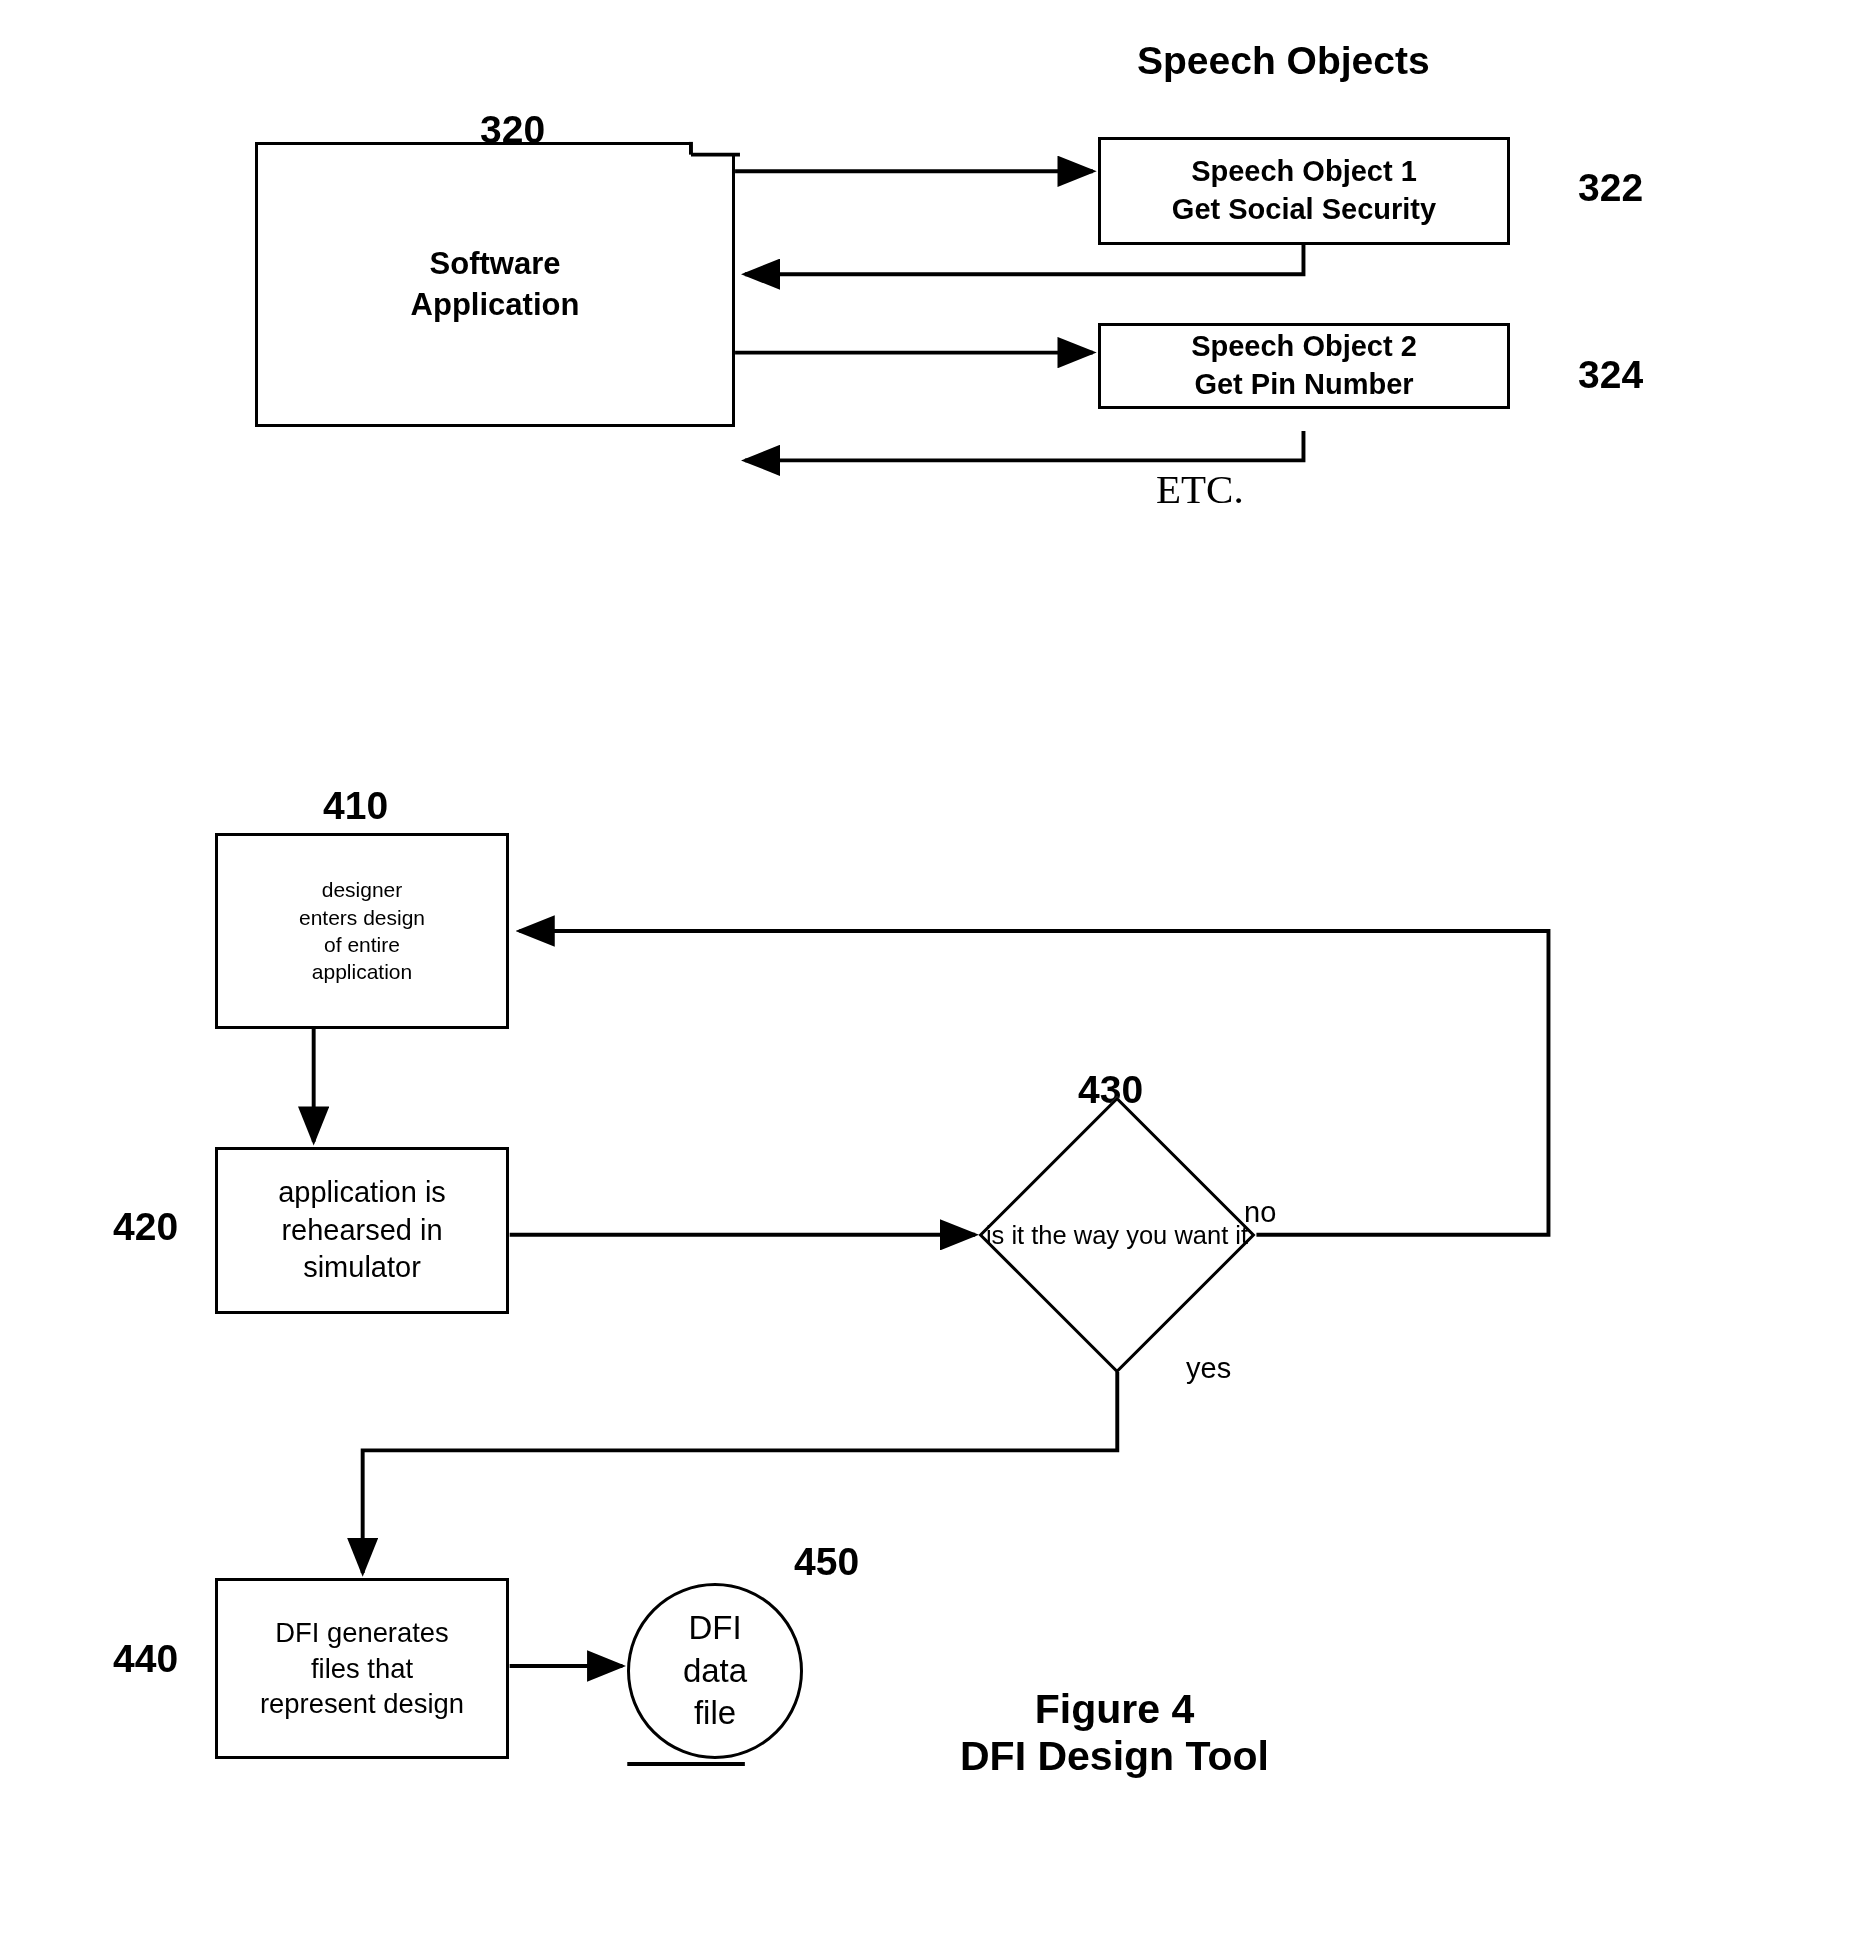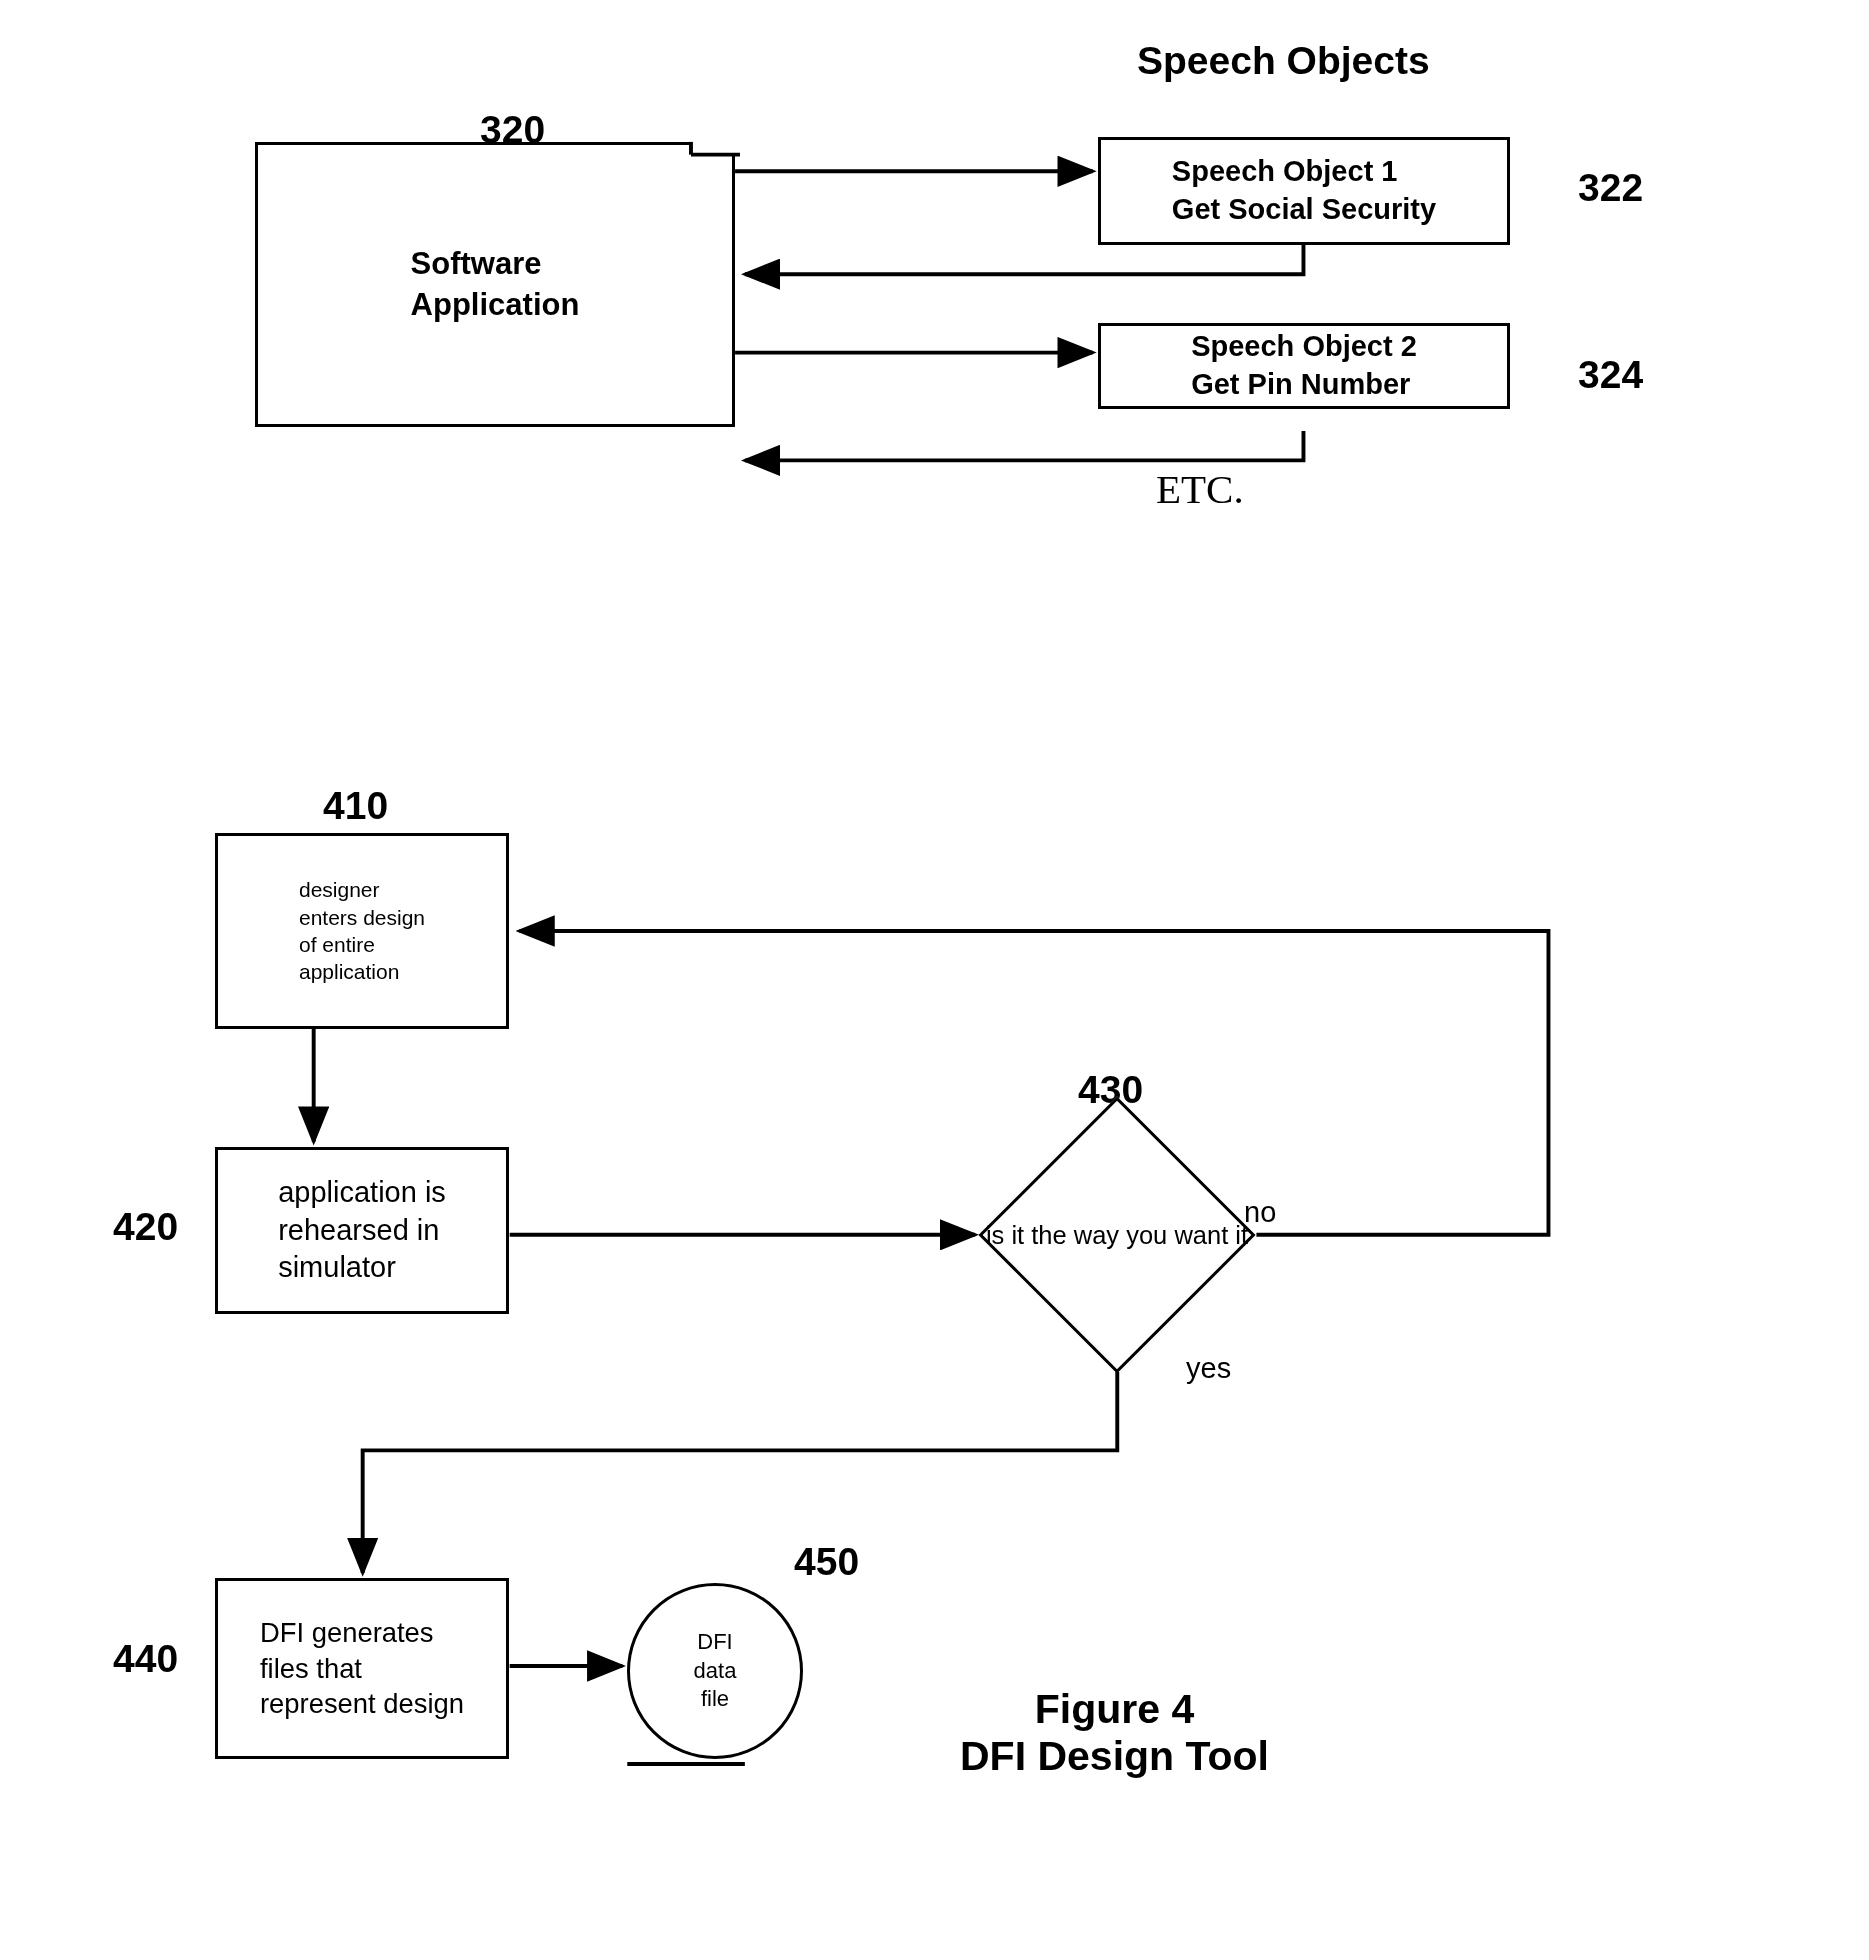--- a/index.html
+++ b/index.html
@@ -23,20 +23,21 @@
       width: 100%;
       height: 1078px;
       margin-top: 59px;
     }
     .box {
       position: absolute;
       border: 3.9px solid black;
       display: flex;
       align-items: center;
       justify-content: center;
+      text-align: center;
       padding: 16px;
       background: white;
     }
     .label {
       position: absolute;
       font-weight: bold;
       font-size: 39px;
     }
     .box-text {
       font-size: 31px;
@@ -195,21 +196,21 @@
 
     <div class="box" style="left:176px; top:794px; width:294px; height:181px;">
       <div class="box-text-small" style="font-size:27.4px;">DFI generates
 files that
 represent design</div>
     </div>
 
     <div class="label" style="left:755px; top:756px;">450</div>
 
     <div class="circle" style="left:588px; top:799px; width:176px; height:176px;">
-      <div class="box-text-small" style="font-size:22px; white-space:pre-line;">DFI
+      <div class="box-text-small" style="font-size:33px; white-space:pre-line;">DFI
 data
 file</div>
     </div>
 
     <svg class="arrows" width="1791" height="1078" viewBox="0 0 1827 1100">
 
       <line x1="280" y1="250" x2="280" y2="365" stroke="black" stroke-width="4" marker-end="url(#arrowhead)"></line>
 
       <line x1="480" y1="460" x2="955" y2="460" stroke="black" stroke-width="4" marker-end="url(#arrowhead)"></line>
 

